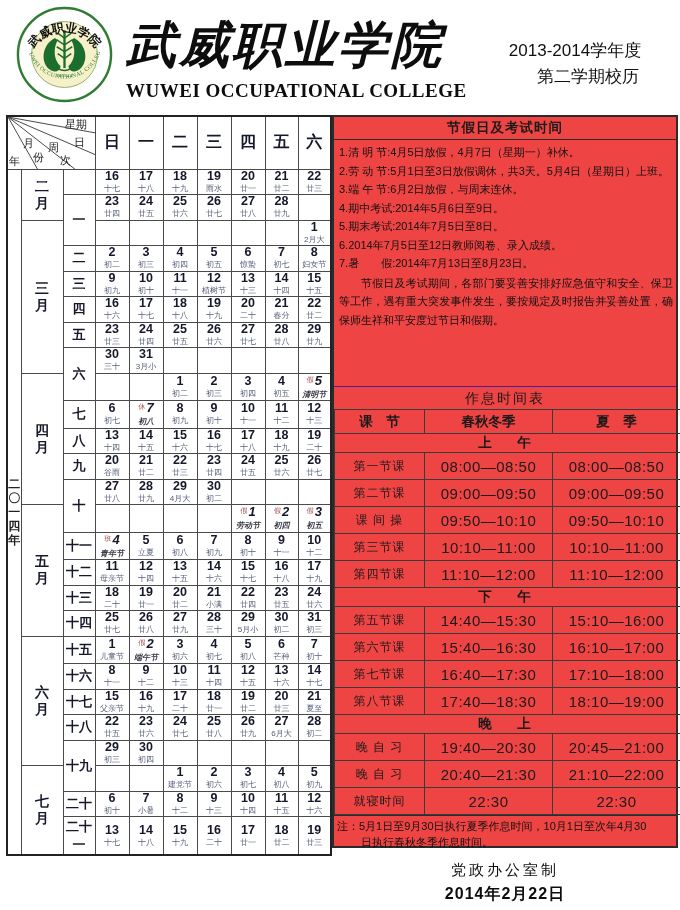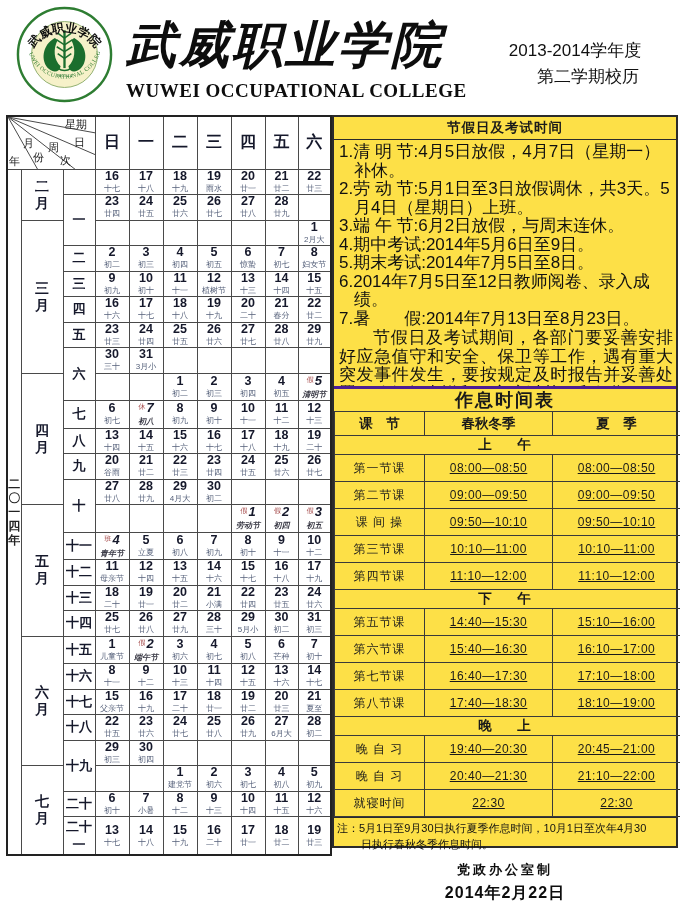--- a/index.html
+++ b/index.html
@@ -34,44 +34,44 @@
   td.week-cell{font-size:13px;font-weight:bold;color:#15182b;letter-spacing:0;}
   .dnum{font-size:12.5px;line-height:13px;font-weight:bold;color:#15182b;}
   .dlun{font-size:8px;line-height:10px;color:#55607a;margin-top:1px;}
   td.holiday .dnum{font-style:italic;font-size:13px;}
   td.holiday .dlun{font-style:italic;font-weight:bold;color:#3a3a46;}
   .mark{font-size:7px;font-weight:normal;font-style:normal;color:#a04040;
         position:relative;top:-3px;margin-right:1px;}
 
   
   .right-panel{position:absolute;left:332px;top:115px;width:346px;height:733px;
-        border:2px solid #2b2b2b;box-sizing:border-box;background:#fde047;}
+        border:2px solid #2b2b2b;box-sizing:border-box;background:#ef4444;}
   .holiday-title{height:22px;line-height:22px;text-align:center;font-weight:bold;
         font-size:13.5px;border-bottom:1px solid #2b2b2b;letter-spacing:1px;}
   .holiday-body{height:246px;box-sizing:border-box;padding:3px 3px 0 5px;
-        font-size:17px;line-height:18.5px;color:#101010;overflow:hidden;}
+        font-size:11px;line-height:18.5px;color:#101010;overflow:hidden;}
   .holiday-item{padding-left:15px;text-indent:-15px;}
   .holiday-paragraph{text-indent:2em;margin-top:1px;text-align:justify;}
-  .schedule-title{border-top:3px solid #4c1d95;height:22px;line-height:23px;
-        text-align:center;font-weight:bold;font-size:18px;letter-spacing:2px;}
+  .schedule-title{border-top:1px solid #4c1d95;height:22px;line-height:23px;
+        text-align:center;font-weight:normal;font-size:14px;letter-spacing:2px;}
   table.schedule{width:100%;border-collapse:collapse;table-layout:fixed;}
   table.schedule td{border:1px solid #3a3a3a;text-align:center;padding:0;}
   tr.sched-head{height:24px;}
   tr.sched-head td{font-size:13.5px;font-weight:bold;}
   tr.section-row{height:19px;}
   tr.section-row td{font-weight:bold;font-size:13.5px;letter-spacing:6px;}
   tr.sched-row{height:27px;}
   td.sched-label{font-size:12px;letter-spacing:1px;}
-  td.sched-time{font-size:12px;letter-spacing:0.5px;text-decoration:underline;}
+  td.sched-time{font-size:15px;letter-spacing:0.5px;}
   .note{border-top:1px solid #2b2b2b;font-size:11px;line-height:16px;
         padding:2px 20px 2px 27px;text-indent:-24px;color:#101010;}
 
   
   .footer{position:absolute;left:332px;top:861px;width:346px;text-align:center;color:#0d0d0d;}
-  .footer .f1{font-size:13px;font-weight:bold;letter-spacing:3px;}
+  .footer .f1{font-size:15px;font-weight:normal;letter-spacing:3px;}
   .footer .f2{font-size:16px;font-weight:bold;margin-top:4px;letter-spacing:1px;}
 </style>
 </head>
 <body>
 
 <div class="logo">
   <svg width="97" height="97" viewBox="0 0 100 100">
     <defs>
       <path id="arcTop" d="M 13,56 A 38,38 0 0 1 87,56"></path>
       <path id="arcBottom" d="M 13,47 A 38.5,38.5 0 0 0 87,47"></path>

